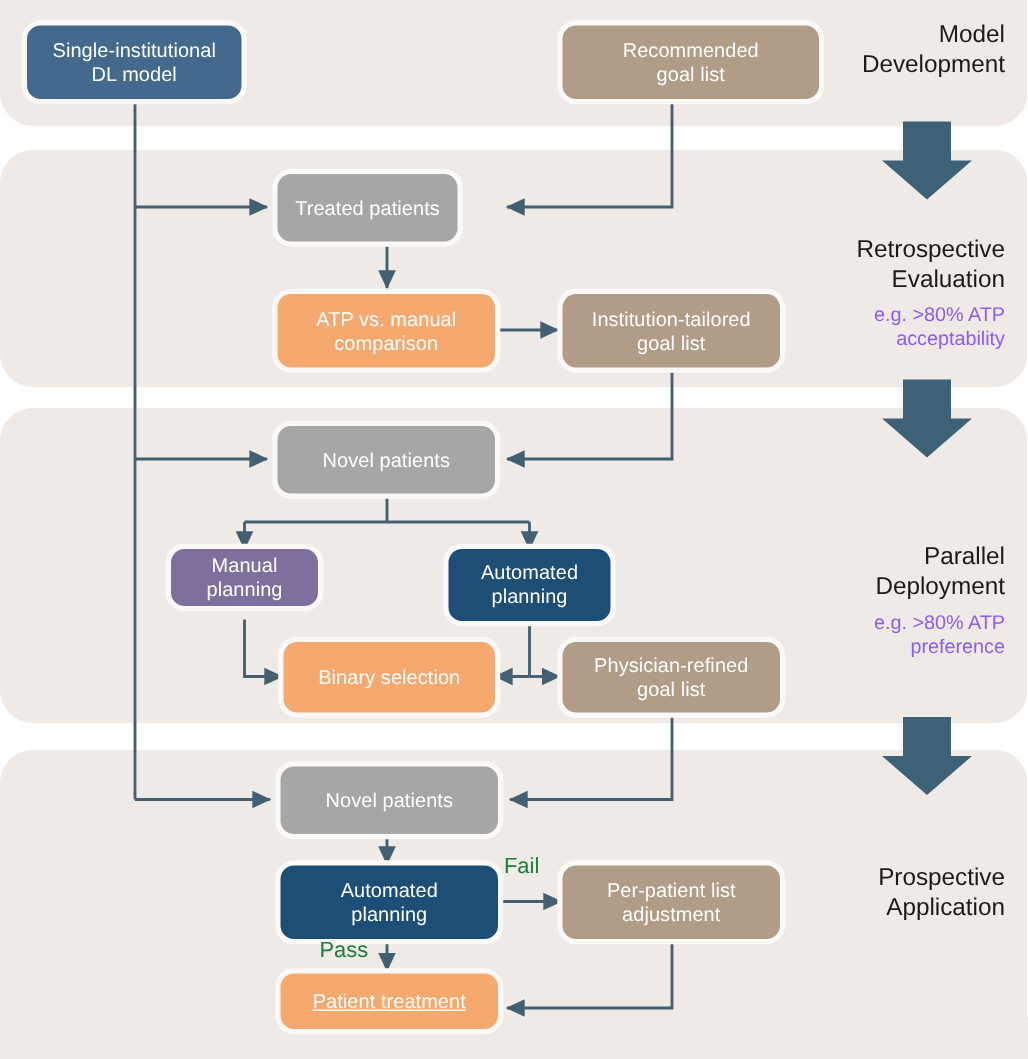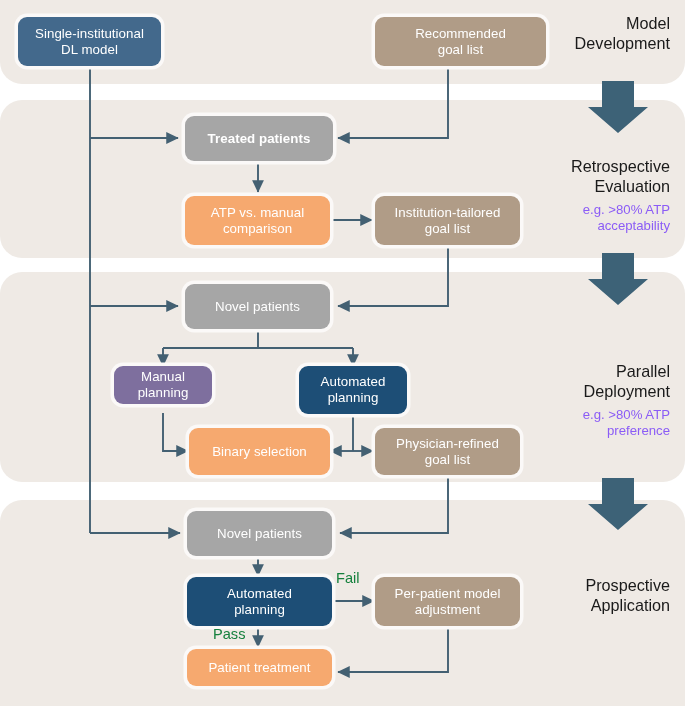--- a/index.html
+++ b/index.html
@@ -182,21 +182,21 @@
     </span>
   </div>
 
   <div class="node" style="left:375px; top:17px; width:171px; height:49px; background:#b09c87;">
     <span>
       <span>Recommended</span>
       <span>goal list</span>
     </span>
   </div>
 
-  <div class="node" style="left:185px; top:116px; width:148px; height:45px; background:#a6a6a6;font-weight:bold;">
+  <div class="node" style="left:185px; top:116px; width:120px; height:45px; background:#a6a6a6;">
     <span>
       <span>Treated patients</span>
     </span>
   </div>
 
   <div class="node" style="left:185px; top:196px; width:145px; height:49px; background:#f6a96f;">
     <span>
       <span>ATP vs. manual</span>
       <span>comparison</span>
     </span>
@@ -250,26 +250,26 @@
 
   <div class="node" style="left:187px; top:577px; width:145px; height:49px; background:#1d4e76;">
     <span>
       <span>Automated</span>
       <span>planning</span>
     </span>
   </div>
 
   <div class="node" style="left:375px; top:577px; width:145px; height:49px; background:#b09c87;">
     <span>
-      <span>Per-patient model</span>
+      <span>Per-patient list</span>
       <span>adjustment</span>
     </span>
   </div>
 
-  <div class="node" style="left:187px; top:649px; width:145px; height:37px; background:#f6a96f;">
+  <div class="node" style="left:187px; top:649px; width:145px; height:37px; background:#f6a96f;text-decoration:underline;">
     <span>
       <span>Patient treatment</span>
     </span>
   </div>
 
   <div class="edge-label" style="left:336px; top:570px;">Fail</div>
   <div class="edge-label" style="left:213px; top:626px;">Pass</div>
 
 </div>
 

